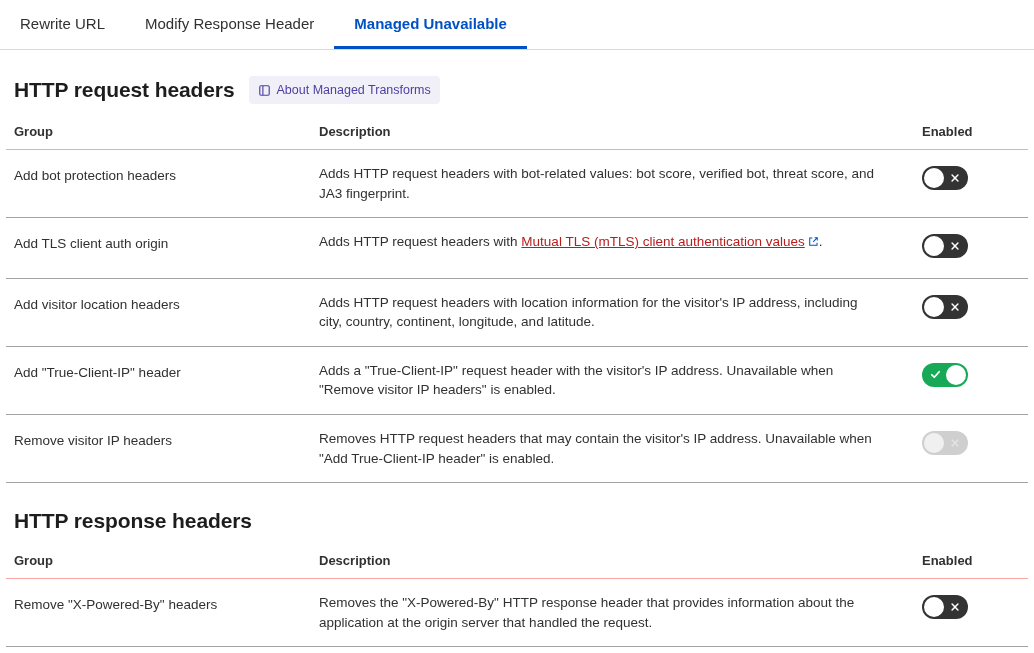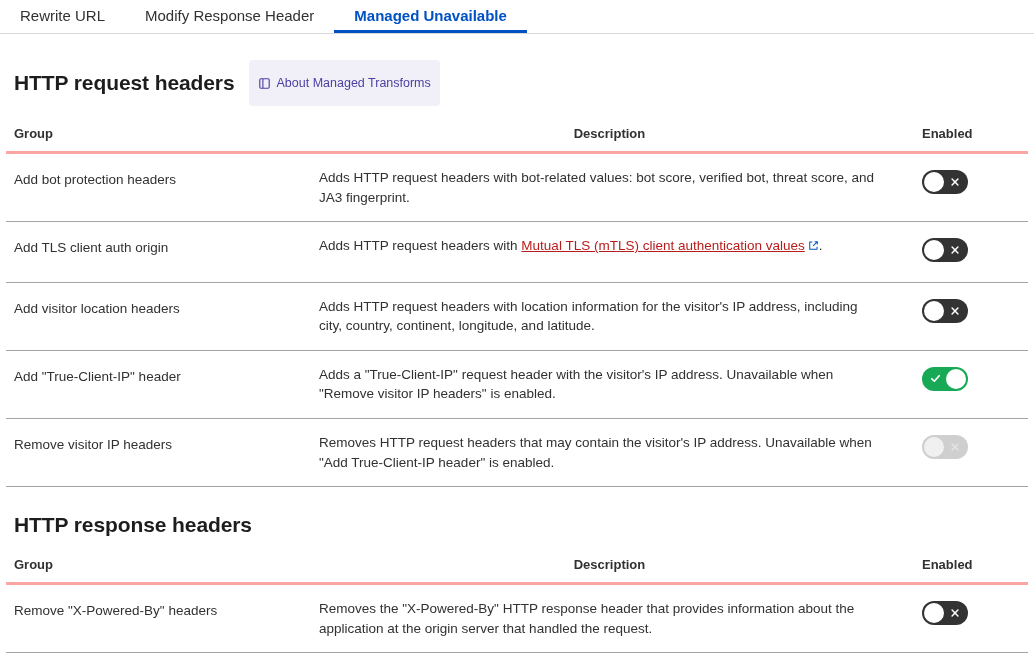--- a/index.html
+++ b/index.html
@@ -11,21 +11,21 @@
     background: #ffffff;
     font-family: "Liberation Sans", sans-serif;
     color: #313131;
     overflow: hidden;
   }
 
   
   .tabbar {
     display: flex;
     align-items: stretch;
-    height: 34px;
+    height: 50px;
     border-bottom: 1px solid #d9d9d9;
     padding: 0 0 0 0;
   }
   .tab {
     display: flex;
     align-items: center;
     padding: 0 20px;
     font-size: 15px;
     color: #313131;
     cursor: pointer;
@@ -53,51 +53,51 @@
     color: #1d1d1d;
     letter-spacing: -0.1px;
     text-align: center;
   }
   .about-chip {
     display: inline-flex;
     align-items: center;
     gap: 6px;
     background: #f1f0f8;
     border-radius: 4px;
-    padding: 16px 9px;
+    padding: 7px 9px;
     font-size: 12.5px;
     color: #4b3fa3;
     cursor: pointer;
   }
   .about-chip .bookicon { display: inline-flex; }
 
   
   table {
     width: 100%;
     border-collapse: collapse;
     table-layout: fixed;
   }
   th {
     text-align: left;
     font-size: 13px;
     font-weight: bold;
     color: #313131;
     padding: 6px 8px 10px 8px;
-    border-bottom: 3px solid #fca5a5;
+    border-bottom: 1px solid #fca5a5;
   }
   td {
     font-size: 13.5px;
     color: #313131;
     padding: 14px 8px;
     border-bottom: 1px solid #a3a3a3;
     vertical-align: top;
     line-height: 1.45;
   }
   .col-group { width: 305px; }
-  .col-desc { width: auto; text-align: center; }
+  .col-desc { width: auto; }
   .col-enabled { width: 120px; }
   th.col-enabled, td.col-enabled { padding-left: 14px; }
 
   td.group-cell { padding-top: 16px; }
   td.desc-cell { padding-right: 30px; }
 
   .desc-link {
     color: #b91c1c;
     text-decoration: underline;
     cursor: pointer;

